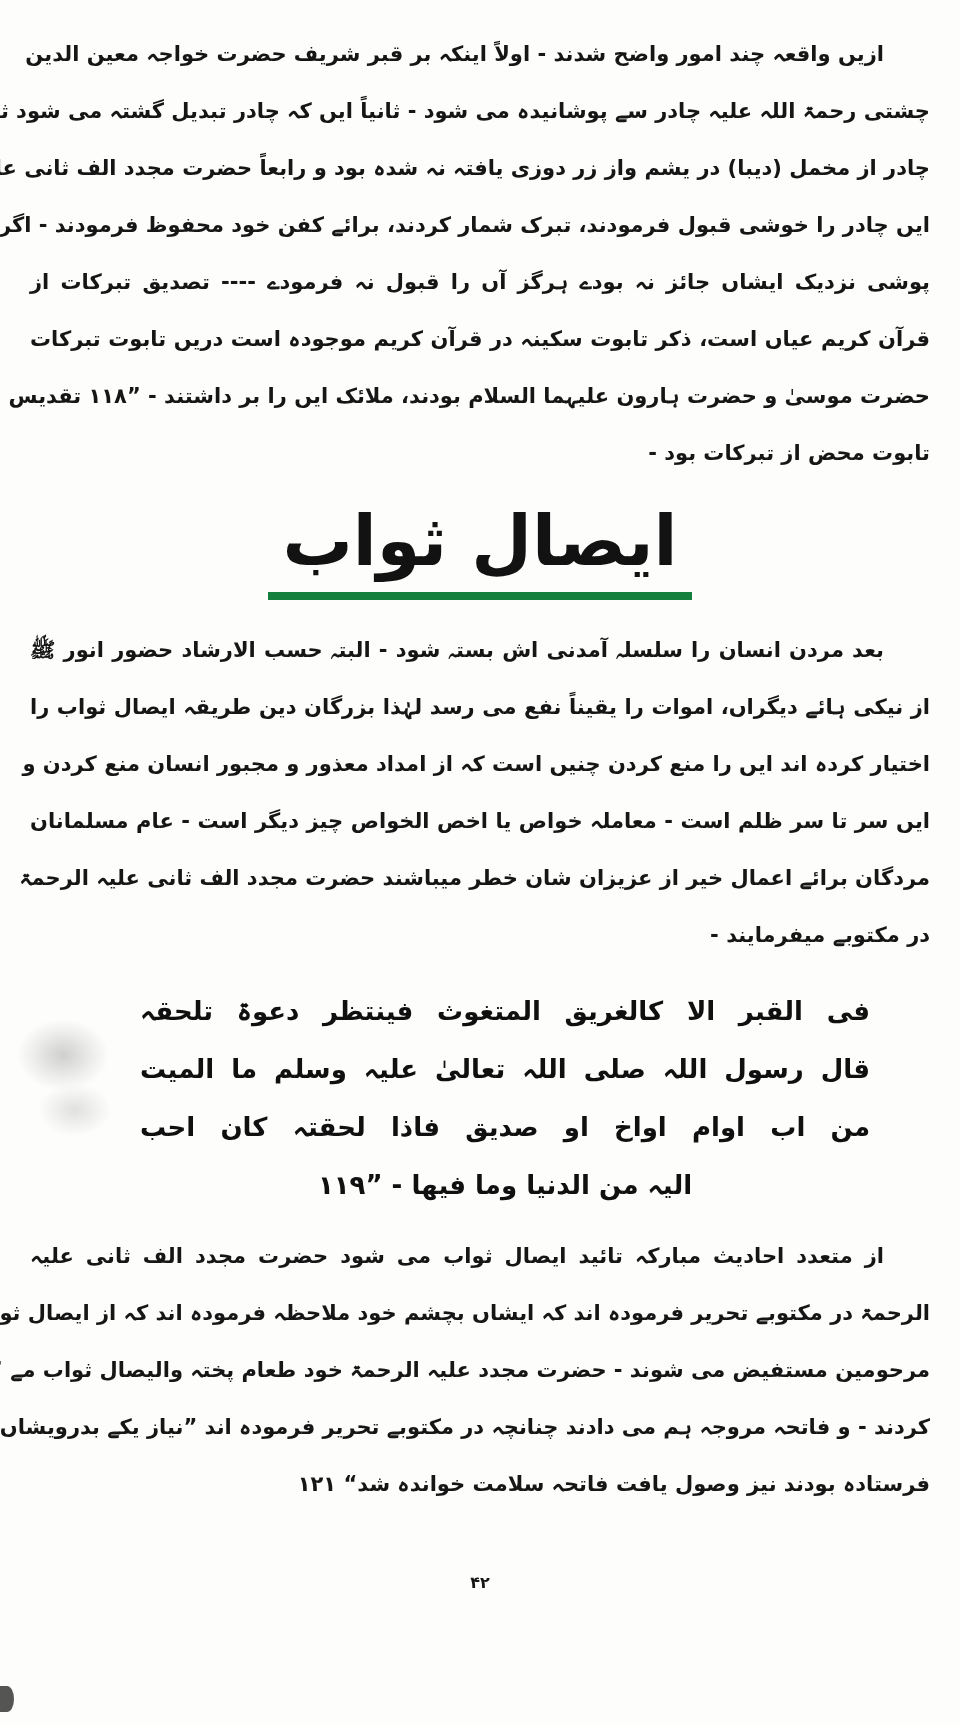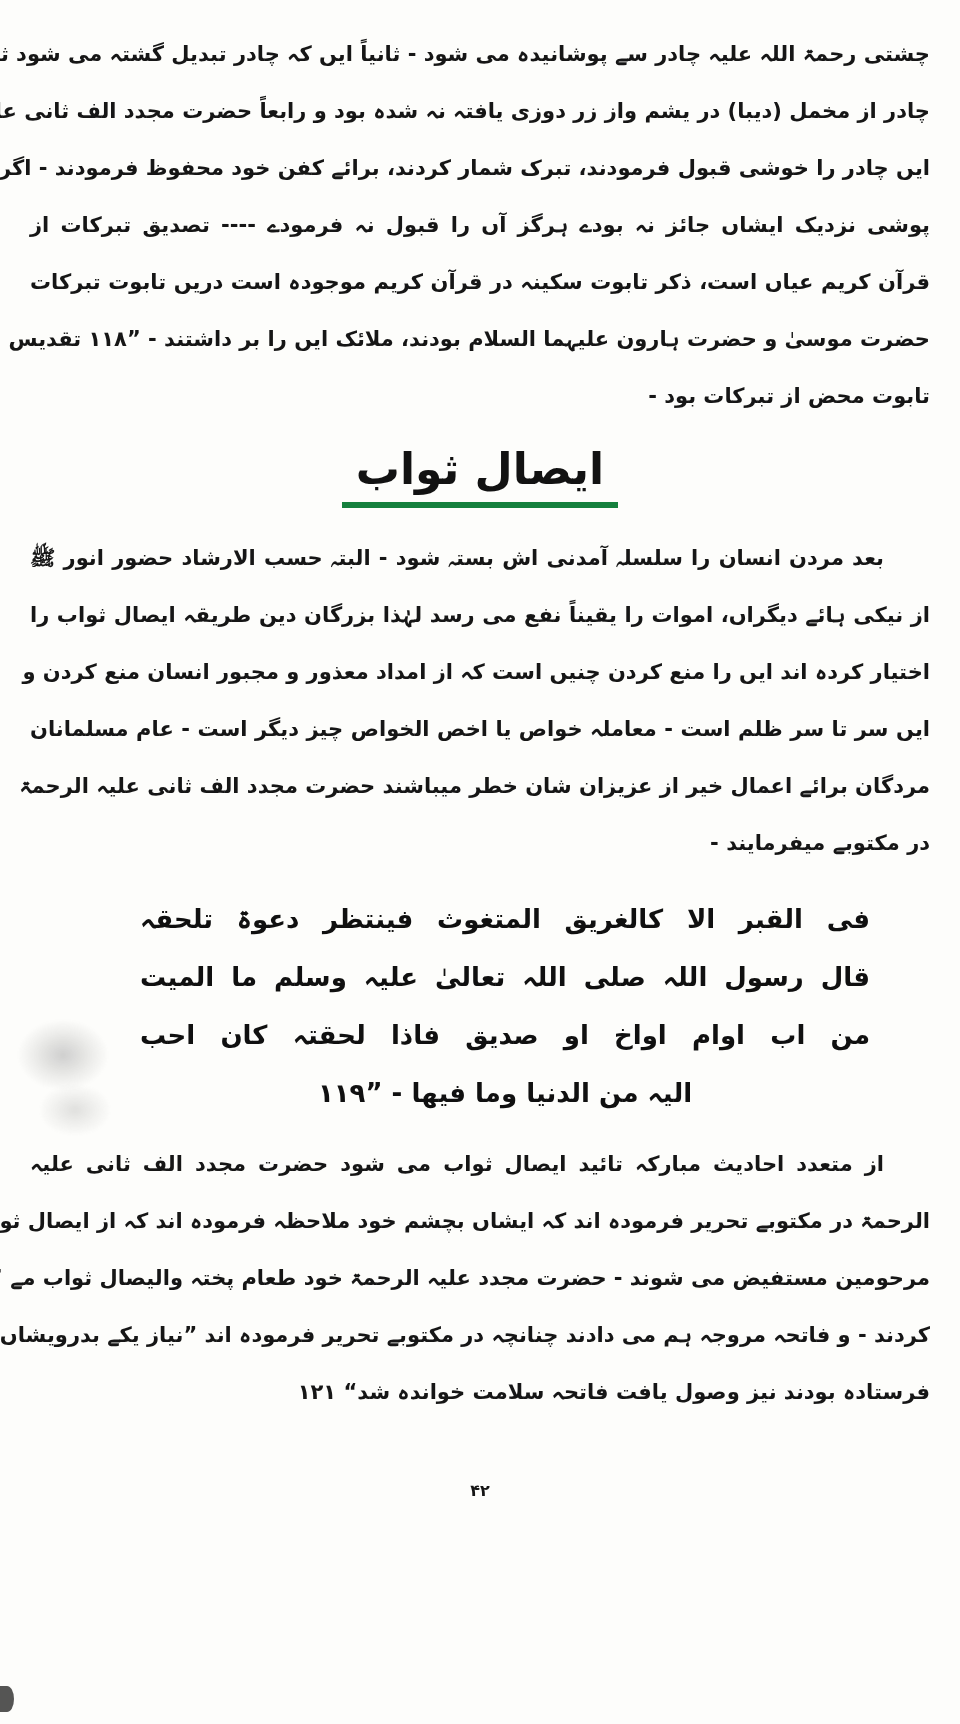--- a/index.html
+++ b/index.html
@@ -33,25 +33,25 @@
   .line.short {
     text-align: right;
     text-align-last: right;
   }
   .heading-wrap {
     text-align: center;
     margin: 16px 0 22px;
   }
   .heading {
     display: inline-block;
-    font-size: 44px;
+    font-size: 70px;
     font-weight: 700;
     line-height: 1.25;
     padding: 0 14px 6px;
-    border-bottom: 6px solid #15803d;
+    border-bottom: 8px solid #15803d;
     color: #121212;
   }
   .quote {
     margin: 18px 60px 14px 110px;
   }
   .quote .line {
     font-size: 26px;
     line-height: 58px;
     color: #101010;
   }
@@ -90,20 +90,21 @@
     opacity: .8;
     pointer-events: none;
   }
 </style>
 </head>
 <body>
 
 <div class="page">
 
   <div class="para">
+    <div class="line indent">ازیں واقعہ چند امور واضح شدند - اولاً اینکہ بر قبر شریف حضرت خواجہ معین الدین</div>
     <div class="line">چشتی رحمۃ اللہ علیہ چادر سے پوشانیدہ می شود - ثانیاً ایں کہ چادر تبدیل گشتہ می شود ثالثاً ایں</div>
     <div class="line">چادر از مخمل (دیبا) در یشم واز زر دوزی یافتہ نہ شدہ بود و رابعاً حضرت مجدد الف ثانی علیہ الرحمۃ</div>
     <div class="line">ایں چادر را خوشی قبول فرمودند، تبرک شمار کردند، برائے کفن خود محفوظ فرمودند - اگر چادر</div>
     <div class="line">پوشی نزدیک ایشاں جائز نہ بودے ہرگز آں را قبول نہ فرمودے ---- تصدیق تبرکات از</div>
     <div class="line">قرآن کریم عیاں است، ذکر تابوت سکینہ در قرآن کریم موجودہ است دریں تابوت تبرکات</div>
     <div class="line">حضرت موسیٰ و حضرت ہارون علیہما السلام بودند، ملائک ایں را بر داشتند - ”۱۱۸ تقدیس ایں</div>
     <div class="line short">تابوت محض از تبرکات بود -</div>
   </div>
 
   <div class="heading-wrap">

